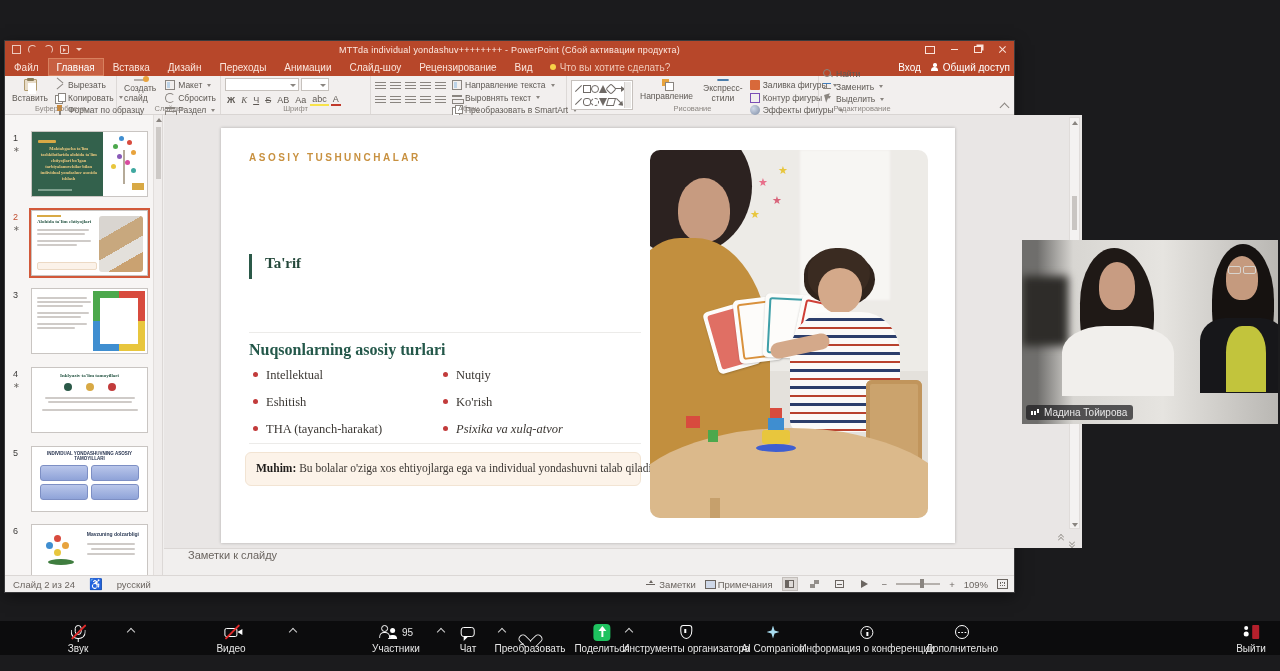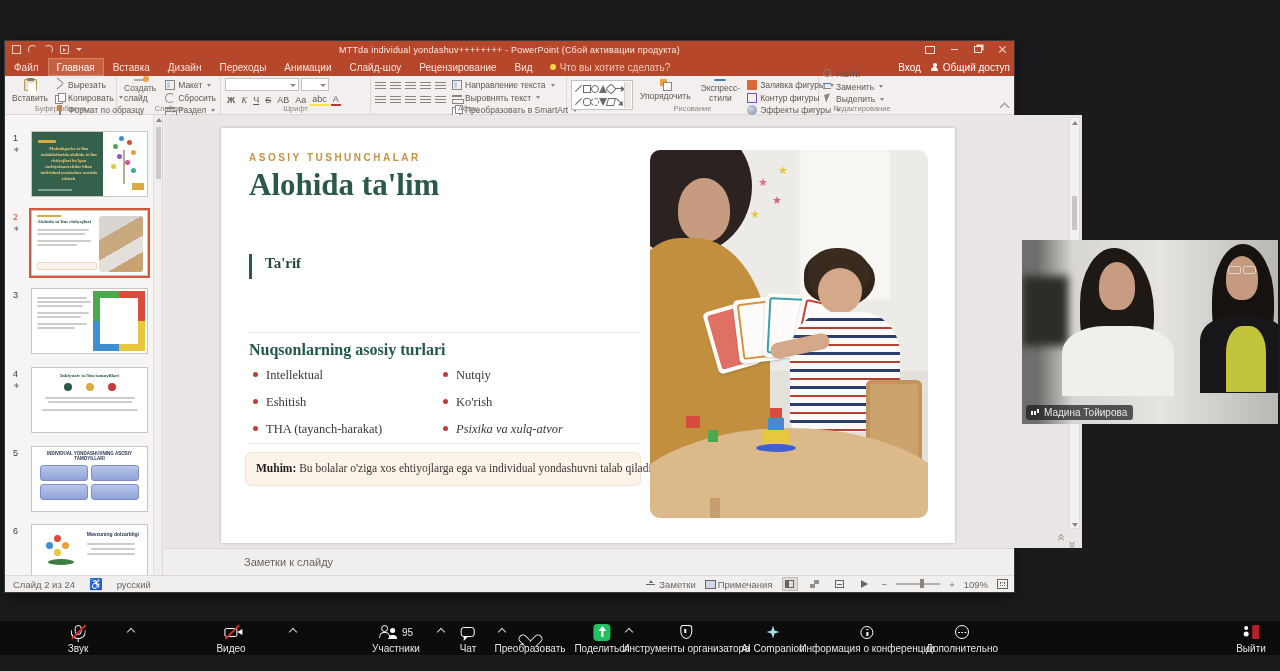--- a/index.html
+++ b/index.html
@@ -176,21 +176,21 @@
   .ph-boyshirt{position:absolute;left:140px;top:162px;width:110px;height:120px;border-radius:35% 35% 10% 10%;
       background:repeating-linear-gradient(180deg,#fbfaf8 0 6px,#2c3e6b 6px 9px,#fbfaf8 9px 15px,#b8422f 15px 17px);}
   .ph-arm{position:absolute;left:120px;top:188px;width:60px;height:16px;border-radius:8px;background:#d4a98a;transform:rotate(-12deg);}
   .ph-table{position:absolute;left:-30px;top:278px;width:340px;height:120px;border-radius:50% 50% 0 0/70% 70% 0 0;background:#dbb98b;}
   .ph-table::after{content:"";position:absolute;left:90px;top:70px;width:10px;height:60px;background:#c6a06c;}
   .ph-block{position:absolute;width:14px;height:12px;}
   .ph-chair{position:absolute;left:216px;top:230px;width:56px;height:130px;background:#cba36d;border-radius:6px 6px 0 0;box-shadow:inset 0 0 0 4px #c1955c;}
 
   
   .notesbar{position:absolute;left:159px;top:507px;width:850px;height:27px;background:#f1efee;border-top:1px solid #dbd7d5;
-            font-size:11px;color:#6b6560;display:flex;align-items:center;padding-left:80px;}
+            font-size:11px;color:#6b6560;display:flex;padding-left:24px;}
   .statusbar{position:absolute;left:0;top:534px;width:100%;height:17px;background:#f1efee;border-top:1px solid #dbd7d5;
              display:flex;align-items:center;font-size:9.5px;color:#6b6560;}
   .sb-left{display:flex;align-items:center;gap:14px;padding-left:8px;}
   .sb-right{position:absolute;right:6px;display:flex;align-items:center;gap:9px;}
   .sb-ic{width:10px;height:9px;position:relative;}
   .sb-notes::before{content:"";position:absolute;left:0;top:4px;width:9px;height:1.2px;background:#6b6560;}
   .sb-notes::after{content:"";position:absolute;left:2.5px;top:0;border-left:2.5px solid transparent;border-right:2.5px solid transparent;border-bottom:3px solid #6b6560;}
   .sb-comm::before{content:"";position:absolute;left:0;top:0;width:9px;height:7px;border:1px solid #6b6560;background:#cfd8e8;}
   .viewbtn{width:16px;height:14px;display:flex;align-items:center;justify-content:center;}
   .viewbtn.active{background:#dedad7;box-shadow:inset 0 0 0 1px #c2bdb9;}
@@ -417,21 +417,21 @@
           <span class="shp-arrow"></span>
           <span class="shp shp-line"></span>
           <span class="shp" style="border-radius:3px;"></span>
           <span class="shp shp-circ" style="border-style:dashed;"></span>
           <span class="shp-tri2" style="transform:rotate(180deg);"></span>
           <span class="shp" style="transform:skewX(-15deg);"></span>
           <span class="shp-arrow" style="transform:rotate(45deg);"></span>
         </div>
         <div class="bigbtn">
           <span class="mi mi-arrange"></span>
-          <span>Упорядочить</span>
+          <span>Направление</span>
         </div>
         <div class="bigbtn">
           <span class="mi-quick"></span>
           <span style="text-align:center;">Экспресс-стили</span>
         </div>
         <div class="smallcol">
           <div class="srow">
               <span class="mi mi-fill"></span>
               <span>Заливка фигуры</span>
               <span class="dropcaret"></span>
@@ -559,21 +559,20 @@
         <div class="mline" style="position:absolute;right:6px;top:21px;width:44px;"></div>
         <div class="mline" style="position:absolute;right:6px;top:26px;width:48px;"></div>
       </div>
       <div class="tscroll"></div>
     </div>
 
     <div class="editarea">
       <div class="slide">
         <div class="eyebrow">ASOSIY TUSHUNCHALAR</div>
         <div class="slide-title">
-          <div>Alohida ta'lim</div>
         </div>
         <div class="tarif">
           <h4>Ta'rif</h4>
         </div>
         <div class="sl-div" style="top:204px;"></div>
         <div class="listh">Nuqsonlarning asosiy turlari</div>
         <div class="bul" style="left:32px;top:240px;">Intellektual</div>
         <div class="bul" style="left:32px;top:267px;">Eshitish</div>
         <div class="bul" style="left:32px;top:294px;">THA (tayanch-harakat)</div>
         <div class="bul" style="left:222px;top:240px;">Nutqiy</div>

